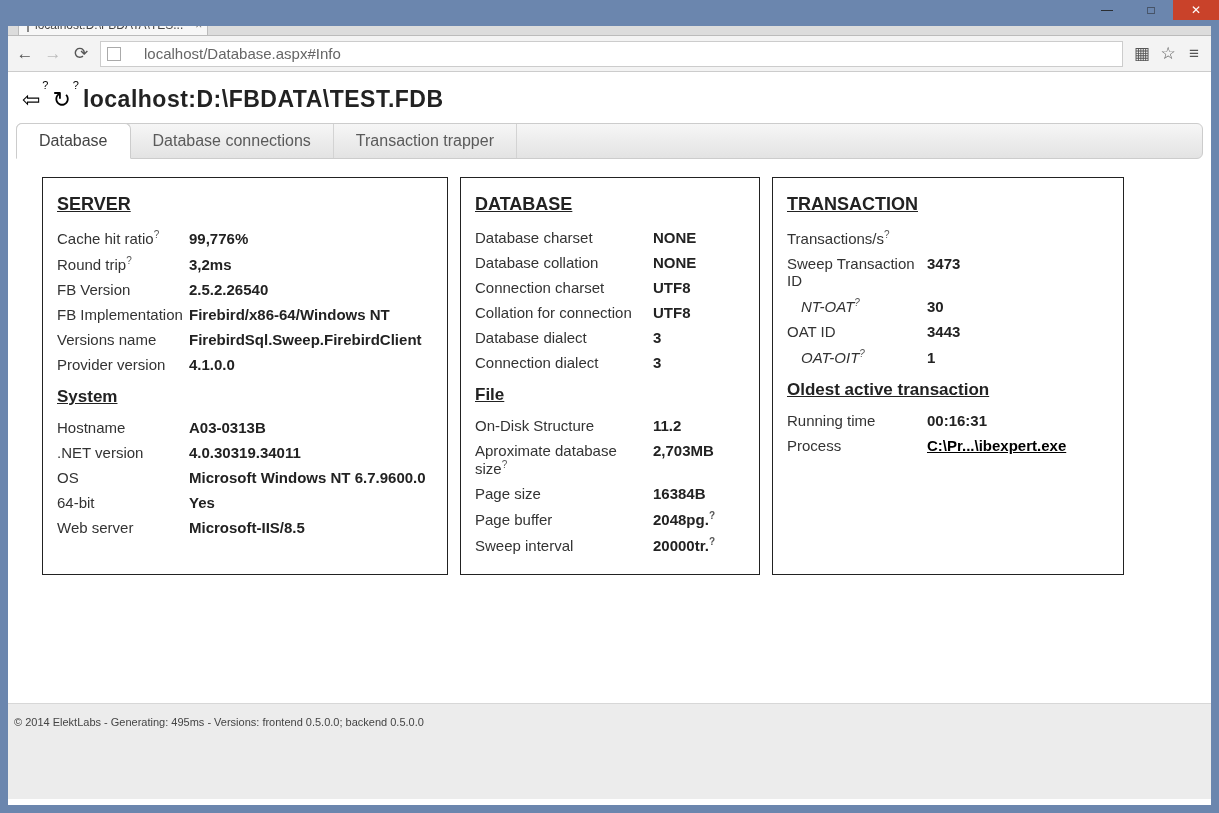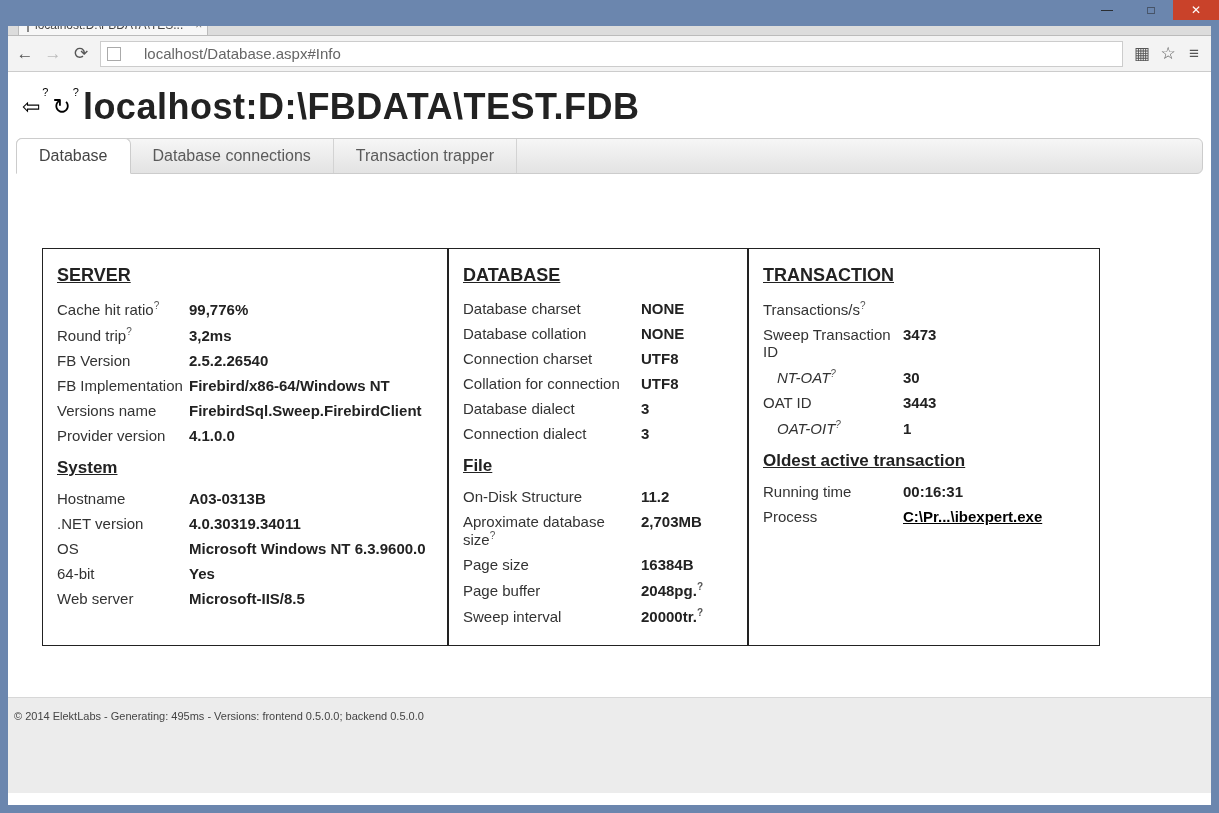--- a/index.html
+++ b/index.html
@@ -99,21 +99,21 @@
     display: flex;
     align-items: center;
     gap: 12px;
     padding: 14px 10px 10px 14px;
   }
   .hdr-ico { font-size: 22px; color: #000; position: relative; }
   .hdr-ico sup { font-size: 11px; position: absolute; top: -8px; right: -8px; }
   .page-title {
     font-family: "Arial Black", Arial, sans-serif;
     font-weight: 900;
-    font-size: 36px;
+    font-size: 23px;
     letter-spacing: 0.5px;
   }
 
   .tabs-row {
     display: flex;
     margin: 0 8px;
     border: 1px solid #ccc;
     border-radius: 6px;
     background: linear-gradient(#f6f6f6, #e3e3e3);
     height: 36px;
@@ -131,22 +131,22 @@
     color: #444;
     border: 1px solid #ccc;
     border-bottom: 1px solid #fff;
     border-top-left-radius: 6px;
     border-top-right-radius: 6px;
     margin: -1px 0 -1px -1px;
   }
 
   .panels {
     display: flex;
-    padding: 30px 24px 10px 34px;
-    margin-top: 44px;
+    gap: 12px;
+    padding: 18px 24px 10px 34px;
   }
   .panel {
     border: 1px solid #222;
     padding: 10px 14px 16px 14px;
   }
   .panel.server { width: 406px; }
   .panel.database { width: 300px; }
   .panel.transaction { width: 352px; }
 
   .sec-title {
@@ -167,21 +167,21 @@
   .row .value { font-weight: bold; font-size: 15px; }
   .row .value a { color: #000; text-decoration: underline; }
   .sup { font-size: 10px; vertical-align: super; color: #555; }
 
   .panel.server .label { width: 132px; }
   .panel.database .label { width: 178px; }
   .panel.transaction .label { width: 140px; }
 
   .footer {
     position: absolute;
-    left: 0; right: 0; bottom: 12px;
+    left: 0; right: 0; bottom: 6px;
     height: 96px;
     background: #ececec;
     border-top: 1px solid #d7d7d7;
     padding: 12px 6px;
     font-size: 11px;
     color: #444;
   }
 </style>
 </head>
 <body>
@@ -264,21 +264,21 @@
             <div class="row">
               <span class="label">Hostname</span>
               <span class="value">A03-0313B</span>
             </div>
             <div class="row">
               <span class="label">.NET version</span>
               <span class="value">4.0.30319.34011</span>
             </div>
             <div class="row">
               <span class="label">OS</span>
-              <span class="value">Microsoft Windows NT 6.3.9600.0</span>
+              <span class="value">Microsoft Windows NT 6.7.9600.0</span>
             </div>
             <div class="row">
               <span class="label">64-bit</span>
               <span class="value">Yes</span>
             </div>
             <div class="row">
               <span class="label">Web server</span>
               <span class="value">Microsoft-IIS/8.5</span>
             </div>
           </div>

